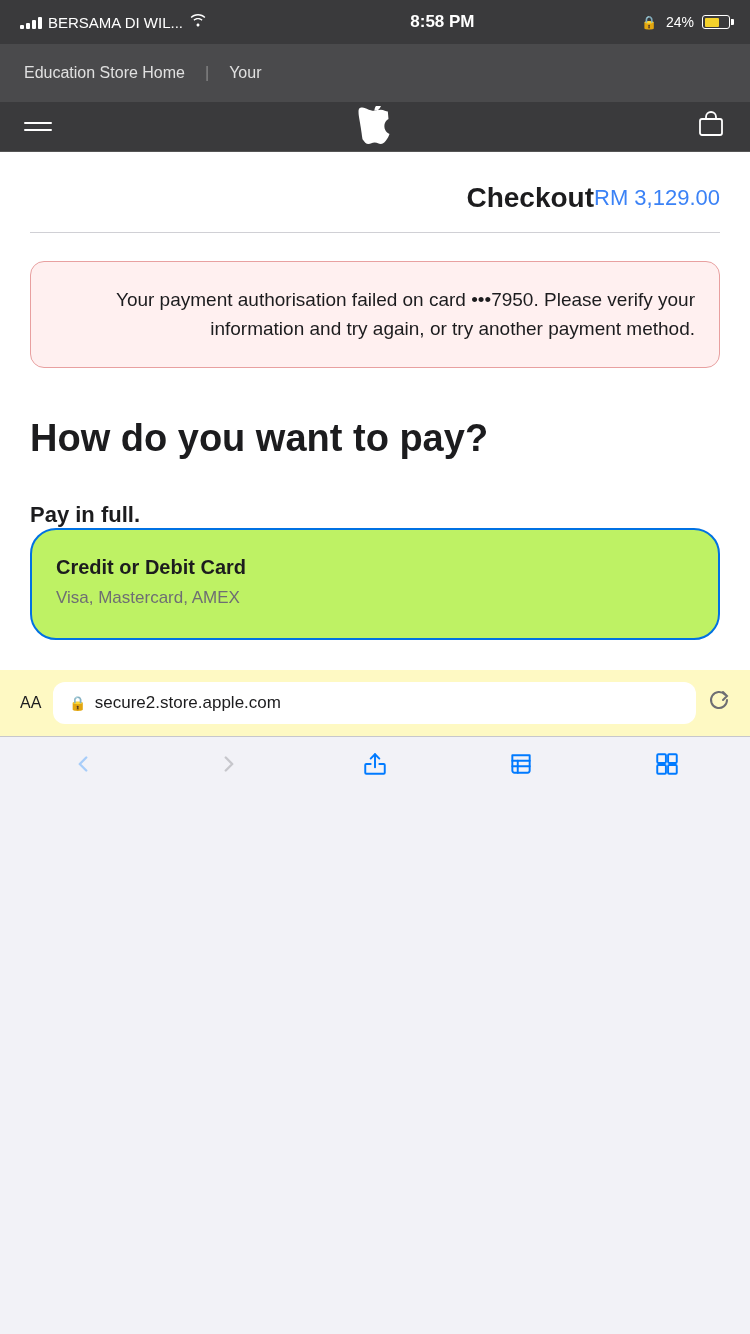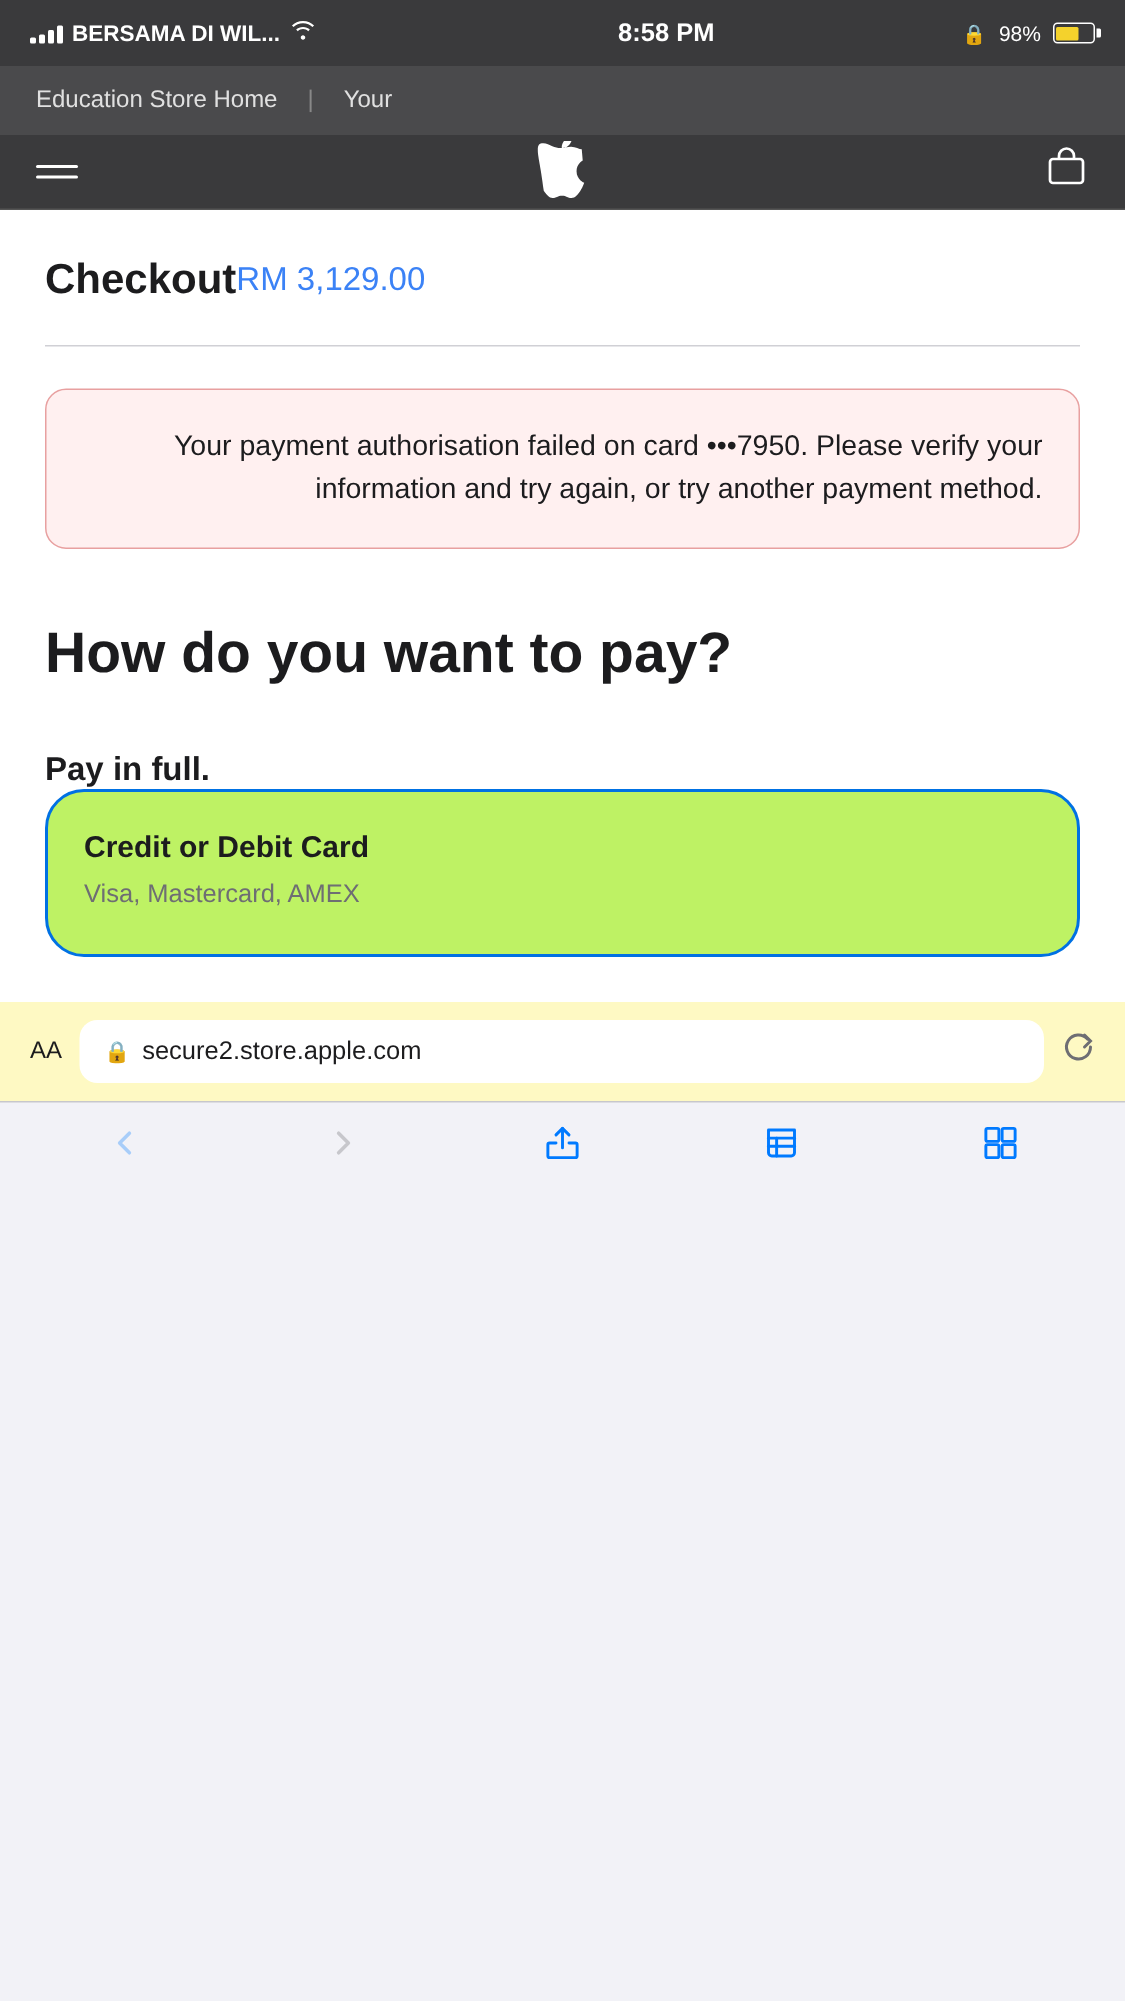--- a/index.html
+++ b/index.html
@@ -34,21 +34,21 @@
       height: 14px;
     }
     .signal-bar {
       width: 4px;
       background: white;
       border-radius: 1px;
     }
     .status-carrier {
       color: white;
       font-size: 15px;
-      font-weight: 700;
+      font-weight: 400;
     }
     .wifi-icon {
       color: white;
       font-size: 16px;
     }
     .status-bar-center {
       color: white;
       font-size: 17px;
       font-weight: 600;
       margin-left: 36px;
@@ -122,21 +122,21 @@
     }
     .cart-icon {
       color: white;
       font-size: 24px;
       cursor: pointer;
     }
 
     
     .sub-nav {
       background: #4a4a4c;
-      height: 46px;
+      height: 58px;
       display: flex;
       align-items: center;
       padding: 0 24px;
       gap: 20px;
     }
     .sub-nav-link {
       color: #e0e0e0;
       font-size: 16px;
       text-decoration: none;
       cursor: pointer;
@@ -148,23 +148,23 @@
 
     
     .main-content {
       background: white;
       padding: 30px 30px;
     }
 
     
     .checkout-header {
       display: flex;
-      justify-content: flex-start;
-      align-items: center;
-      margin-bottom: 28px;
+      justify-content: flex-end;
+      align-items: center;
+      margin-bottom: 18px;
     }
     .checkout-title {
       font-size: 28px;
       font-weight: 700;
       color: #1c1c1e;
     }
     .checkout-price {
       font-size: 22px;
       font-weight: 500;
       color: #3b82f6;
@@ -302,21 +302,21 @@
     <span class="status-carrier">BERSAMA DI WIL...</span>
     <span class="wifi-icon">
       <svg width="18" height="14" viewBox="0 0 18 14" fill="white">
         <path d="M9 10.5c.83 0 1.5.67 1.5 1.5S9.83 13.5 9 13.5 7.5 12.83 7.5 12 8.17 10.5 9 10.5zm-3.5-2.7c.93-.93 2.2-1.5 3.5-1.5s2.57.57 3.5 1.5l1.06-1.06C12.44 5.62 10.8 5 9 5s-3.44.62-4.56 1.74L5.5 7.8zm-2.8-2.8C4.2 3.5 6.5 2.5 9 2.5s4.8 1 6.3 2.5l1.06-1.06C14.67 2.26 12 1 9 1S3.33 2.26 1.64 3.94L2.7 5z"></path>
       </svg>
     </span>
   </div>
   <div class="status-bar-center">8:58 PM</div>
   <div class="status-bar-right">
     <span style="font-size:13px;">🔒</span>
-    <span>98%</span>
+    <span>24%</span>
     <div class="battery-container">
       <div class="battery-icon">
         <div class="battery-fill"></div>
       </div>
     </div>
   </div>
 </div>
 
 <div class="sub-nav">
   <span class="sub-nav-link">Education Store Home</span>

